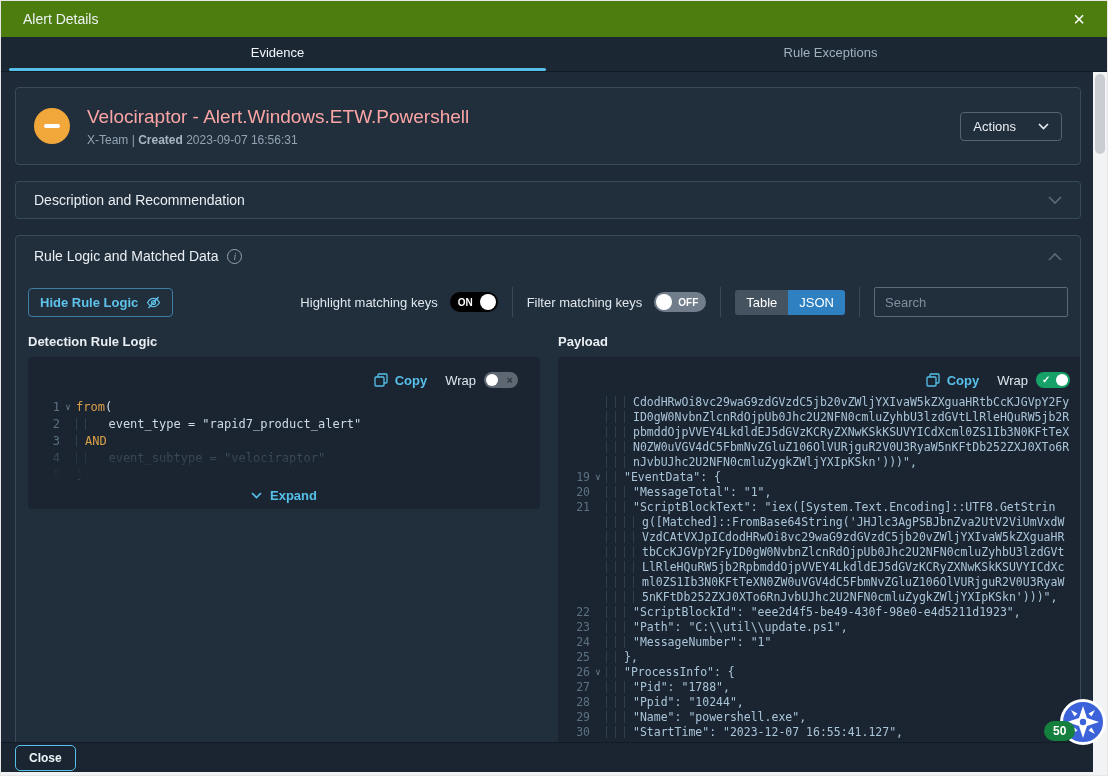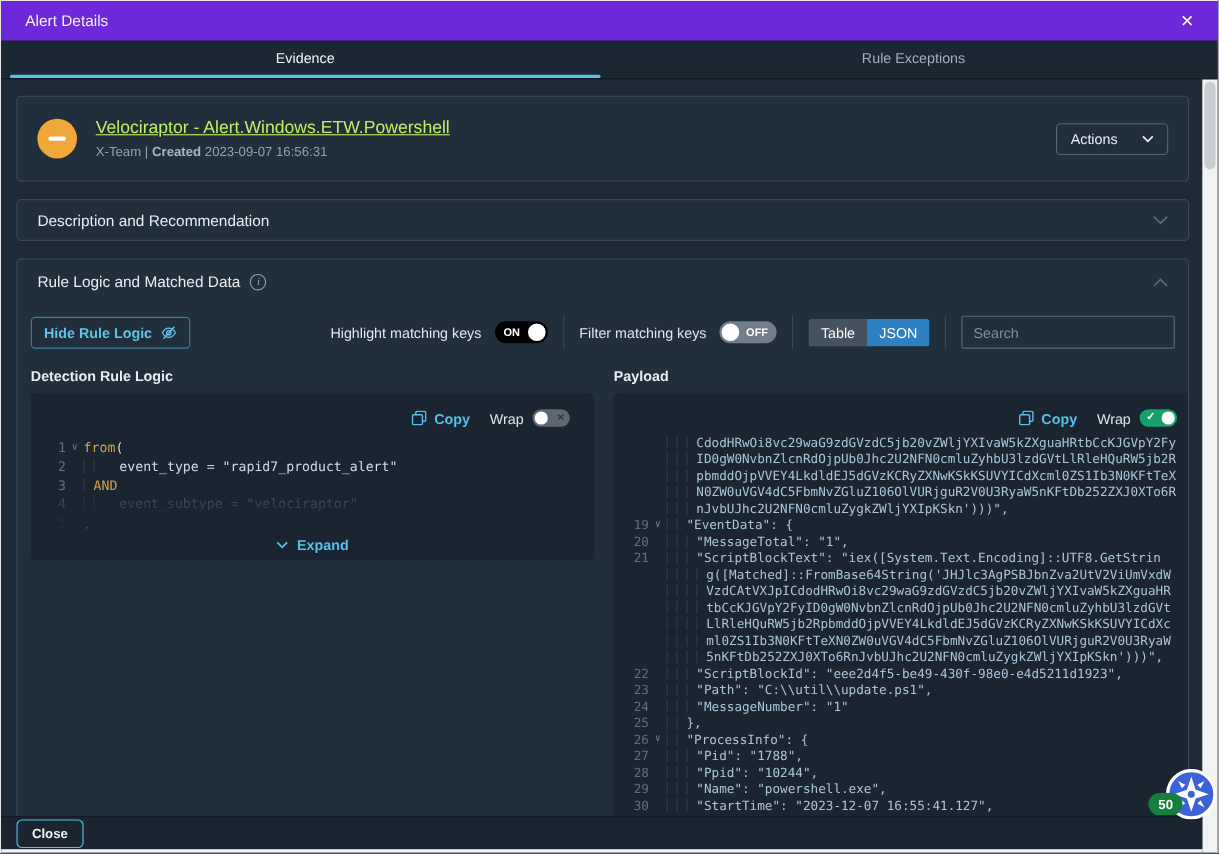--- a/index.html
+++ b/index.html
@@ -1,40 +1,40 @@
 <!DOCTYPE html>
 <html><head>
 <meta charset="utf-8">
 <style>
   * { margin:0; padding:0; box-sizing:border-box; }
   html,body { background:#0d141c; }
   body { font-family:"Liberation Sans", sans-serif; }
   .modal { position:relative; width:1108px; height:776px; background:#1e2a37; overflow:hidden; border:1px solid #e7e7e7; }
 
   
-  .hdr { position:absolute; top:0; left:0; right:0; height:36px; background:#6d28d9; display:flex; align-items:center; padding:0 22px; z-index:5; }
+  .hdr { position:absolute; top:0; left:0; right:0; height:36px; background:#4d7c0f; display:flex; align-items:center; padding:0 22px; z-index:5; }
   .hdr-title { color:#eef3f7; font-size:14px; }
   .hdr-close { margin-left:auto; color:#fff; font-size:20px; line-height:20px; cursor:pointer; }
 
   
   .tabs { position:absolute; top:36px; left:0; right:0; height:35px; background:#1b2733; display:flex; border-bottom:1px solid #121a23; z-index:5; }
   .tab { flex:1; text-align:center; line-height:32px; font-size:13px; color:#9fb0bf; position:relative; cursor:pointer; }
   .tab.active { color:#f2f6fa; }
   .tab.active::after { content:""; position:absolute; left:8px; right:8px; bottom:0; height:3px; background:#57c0ea; border-radius:2px; }
 
   
   .body { position:absolute; top:71px; left:0; width:1094px; bottom:33px; overflow:hidden; padding:15px 14px 0 14px; background:#1e2a37; }
   .card { background:#212e3c; border:1px solid #394a5c; border-radius:4px; margin-bottom:16px; }
 
   
   .alert-card { display:flex; align-items:center; padding:14px 18px; height:78px; }
   .sev-circle { width:36px; height:36px; border-radius:50%; background:#f2a73b; flex:none; position:relative; }
   .sev-circle i { position:absolute; left:50%; top:50%; width:16px; height:4px; margin:-2px 0 0 -8px; background:#fff; border-radius:2px; }
   .alert-text { margin-left:17px; }
-  .alert-title { color:#bef264; font-size:16px;text-decoration:underline; }
+  .alert-title { color:#fca5a5; font-size:19px; }
   .alert-sub { color:#93a3b2; font-size:12px; margin-top:5px; }
   .alert-sub b { font-weight:bold; color:#a7b5c3; }
   .actions-btn { margin-left:auto; border:1px solid #536475; border-radius:4px; color:#e9eef3; font-size:13px; padding:6px 12px; display:flex; align-items:center; gap:22px; cursor:pointer; background:transparent; }
 
   
   .sec-hdr { display:flex; align-items:center; padding:0 18px; height:36px; cursor:pointer; }
   .sec-title { color:#e9eef3; font-size:14px; }
   .chev { flex:none; }
   .sec-hdr .chev { margin-left:auto; }
   .info-circle { display:inline-flex; align-items:center; justify-content:center; width:15px; height:15px; border:1px solid #93a3b2; border-radius:50%; color:#93a3b2; font-size:10px; margin-left:9px; font-family:"Liberation Serif",serif; font-style:italic; }

